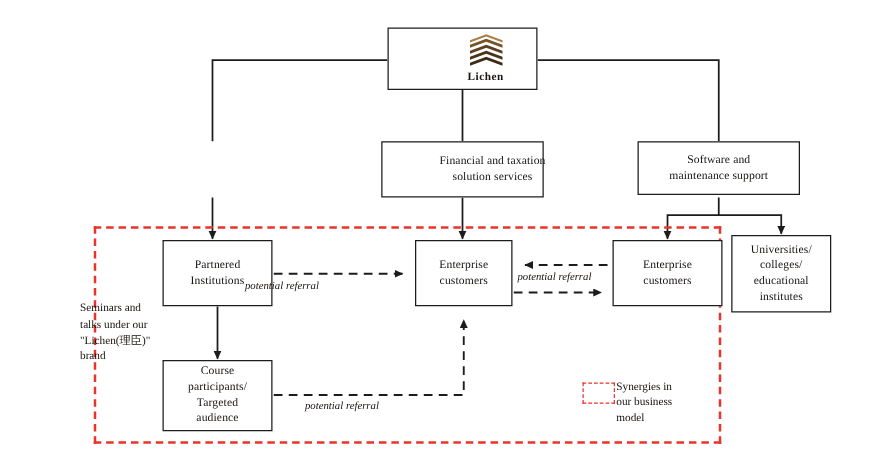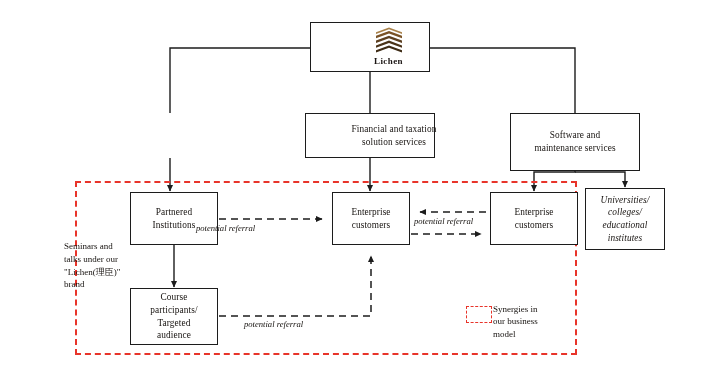--- a/index.html
+++ b/index.html
@@ -56,27 +56,27 @@
     font-weight: bold;
     font-size: 9px;
     letter-spacing: 0.4px;
     margin-top: 1px;
     color: #1a1412;
   }
 
   
   #svc-education   { left: 105px; top: 113px; width: 130px; height: 45px; }
   #svc-financial   { left: 305px; top: 113px; width: 130px; height: 45px; padding-left: 48px; }
-  #svc-software    { left: 510px; top: 113px; width: 130px; height: 58px; }
+  #svc-software    { left: 510px; top: 113px; width: 130px; height: 43px; }
 
   
   #partnered-institutions { left: 130px; top: 192px; width: 88px; height: 53px; }
   #enterprise-customers-1 { left: 332px; top: 192px; width: 78px; height: 53px; }
   #enterprise-customers-2 { left: 490px; top: 192px; width: 88px; height: 53px; }
-  #universities           { left: 585px; top: 188px; width: 80px; height: 62px; font-style: italic; }
+  #universities           { left: 585px; top: 188px; width: 80px; height: 62px; }
   #course-participants    { left: 130px; top: 288px; width: 88px; height: 57px; }
 
   
   #synergy-region {
     position: absolute;
     left: 75px; top: 181px;
     width: 502px; height: 174px;
     border: 2.2px dashed #e8342a;
     box-sizing: border-box;
     z-index: 1;
@@ -187,21 +187,21 @@
     </svg>
     <span class="logo-word">Lichen</span>
   </div>
 
   <div class="node" id="svc-financial">
     <span>Financial and taxation</span>
     <span>solution services</span>
   </div>
   <div class="node" id="svc-software">
     <span>Software and</span>
-    <span>maintenance services</span>
+    <span>maintenance support</span>
   </div>
 
   <div class="node" id="partnered-institutions">
     <span>Partnered</span>
     <span>Institutions</span>
   </div>
   <div class="node" id="enterprise-customers-1">
     <span>Enterprise</span>
     <span>customers</span>
   </div>

